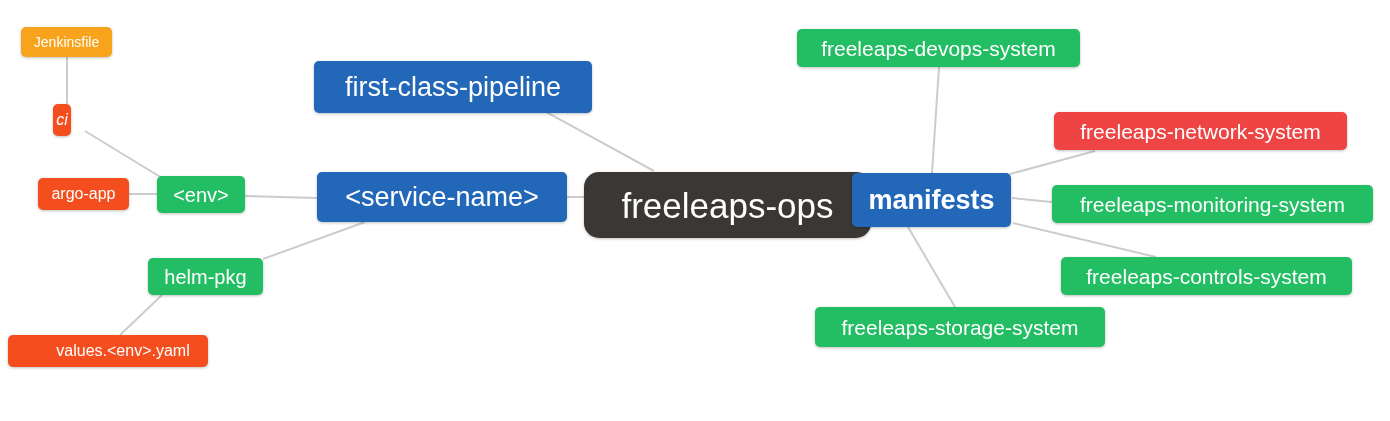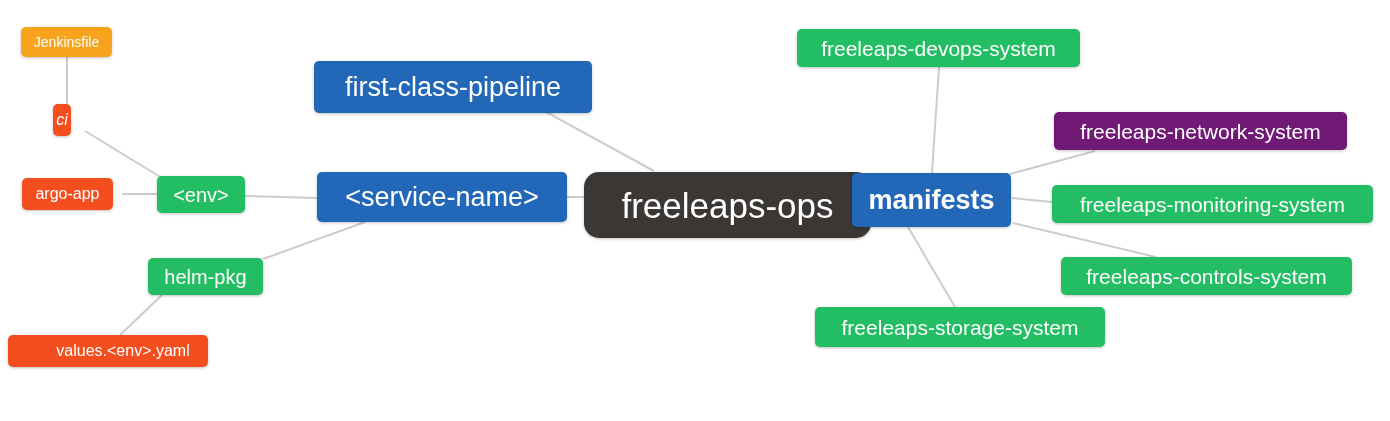--- a/index.html
+++ b/index.html
@@ -54,39 +54,39 @@
     <line class="edge" x1="1010" y1="174" x2="1095" y2="151"></line>
     <line class="edge" x1="1012" y1="198" x2="1052" y2="202"></line>
     <line class="edge" x1="1013" y1="223" x2="1156" y2="257"></line>
     <line class="edge" x1="908" y1="227" x2="955" y2="307"></line>
   </svg>
 
   <div class="node" style="left: 21px; top: 27px; width: 91px; height: 30px; font-size: 14px; background: rgb(247, 164, 28);">Jenkinsfile</div>
 
   <div class="node" style="left: 53px; top: 104px; width: 18px; height: 32px; font-size: 16px; background: rgb(244, 78, 31); font-style: italic;">ci</div>
 
-  <div class="node" style="left: 22px; top: 178px; width: 91px; height: 32px; font-size: 16px; background: rgb(244, 78, 31); text-align: right;">argo-app</div>
+  <div class="node" style="left: 38px; top: 178px; width: 91px; height: 32px; font-size: 16px; background: rgb(244, 78, 31); text-align: right;">argo-app</div>
 
   <div class="node" style="left: 157px; top: 176px; width: 88px; height: 37px; font-size: 20px; background: rgb(35, 190, 99); text-align: right;">&lt;env&gt;</div>
 
   <div class="node" style="left: 148px; top: 258px; width: 115px; height: 37px; font-size: 20px; background: rgb(35, 190, 99);">helm-pkg</div>
 
   <div class="node" style="left: 8px; top: 335px; width: 170px; height: 32px; font-size: 16px; background: rgb(244, 78, 31); padding-left: 30px;">values.&lt;env&gt;.yaml</div>
 
   <div class="node" style="left: 314px; top: 37px; width: 278px; height: 52px; font-size: 27px; background: rgb(34, 103, 184); margin-top: 24px;">first-class-pipeline</div>
 
   <div class="node" style="left: 317px; top: 172px; width: 250px; height: 50px; font-size: 27px; background: rgb(34, 103, 184);">&lt;service-name&gt;</div>
 
   <div class="node" style="left: 584px; top: 172px; width: 287px; height: 66px; font-size: 35px; background: rgb(59, 55, 53); border-radius: 15px;">freeleaps-ops</div>
 
   <div class="node" style="left: 852px; top: 173px; width: 159px; height: 54px; font-size: 27px; background: rgb(34, 103, 184); font-weight: bold;">manifests</div>
 
   <div class="node" style="left: 797px; top: 29px; width: 283px; height: 38px; font-size: 21px; background: rgb(35, 190, 99);">freeleaps-devops-system</div>
 
-  <div class="node" style="left: 1054px; top: 112px; width: 293px; height: 38px; font-size: 21px; background: #701a75; text-align: center;">freeleaps-network-system</div>
+  <div class="node" style="left: 1054px; top: 112px; width: 293px; height: 38px; font-size: 21px; background: #ef4444; text-align: center;">freeleaps-network-system</div>
 
   <div class="node" style="left: 1052px; top: 185px; width: 321px; height: 38px; font-size: 21px; background: rgb(35, 190, 99);">freeleaps-monitoring-system</div>
 
   <div class="node" style="left: 1061px; top: 257px; width: 291px; height: 38px; font-size: 21px; background: rgb(35, 190, 99);">freeleaps-controls-system</div>
 
   <div class="node" style="left: 815px; top: 307px; width: 290px; height: 40px; font-size: 21px; background: rgb(35, 190, 99);">freeleaps-storage-system</div>
 
 </div>
 
 </body></html>

